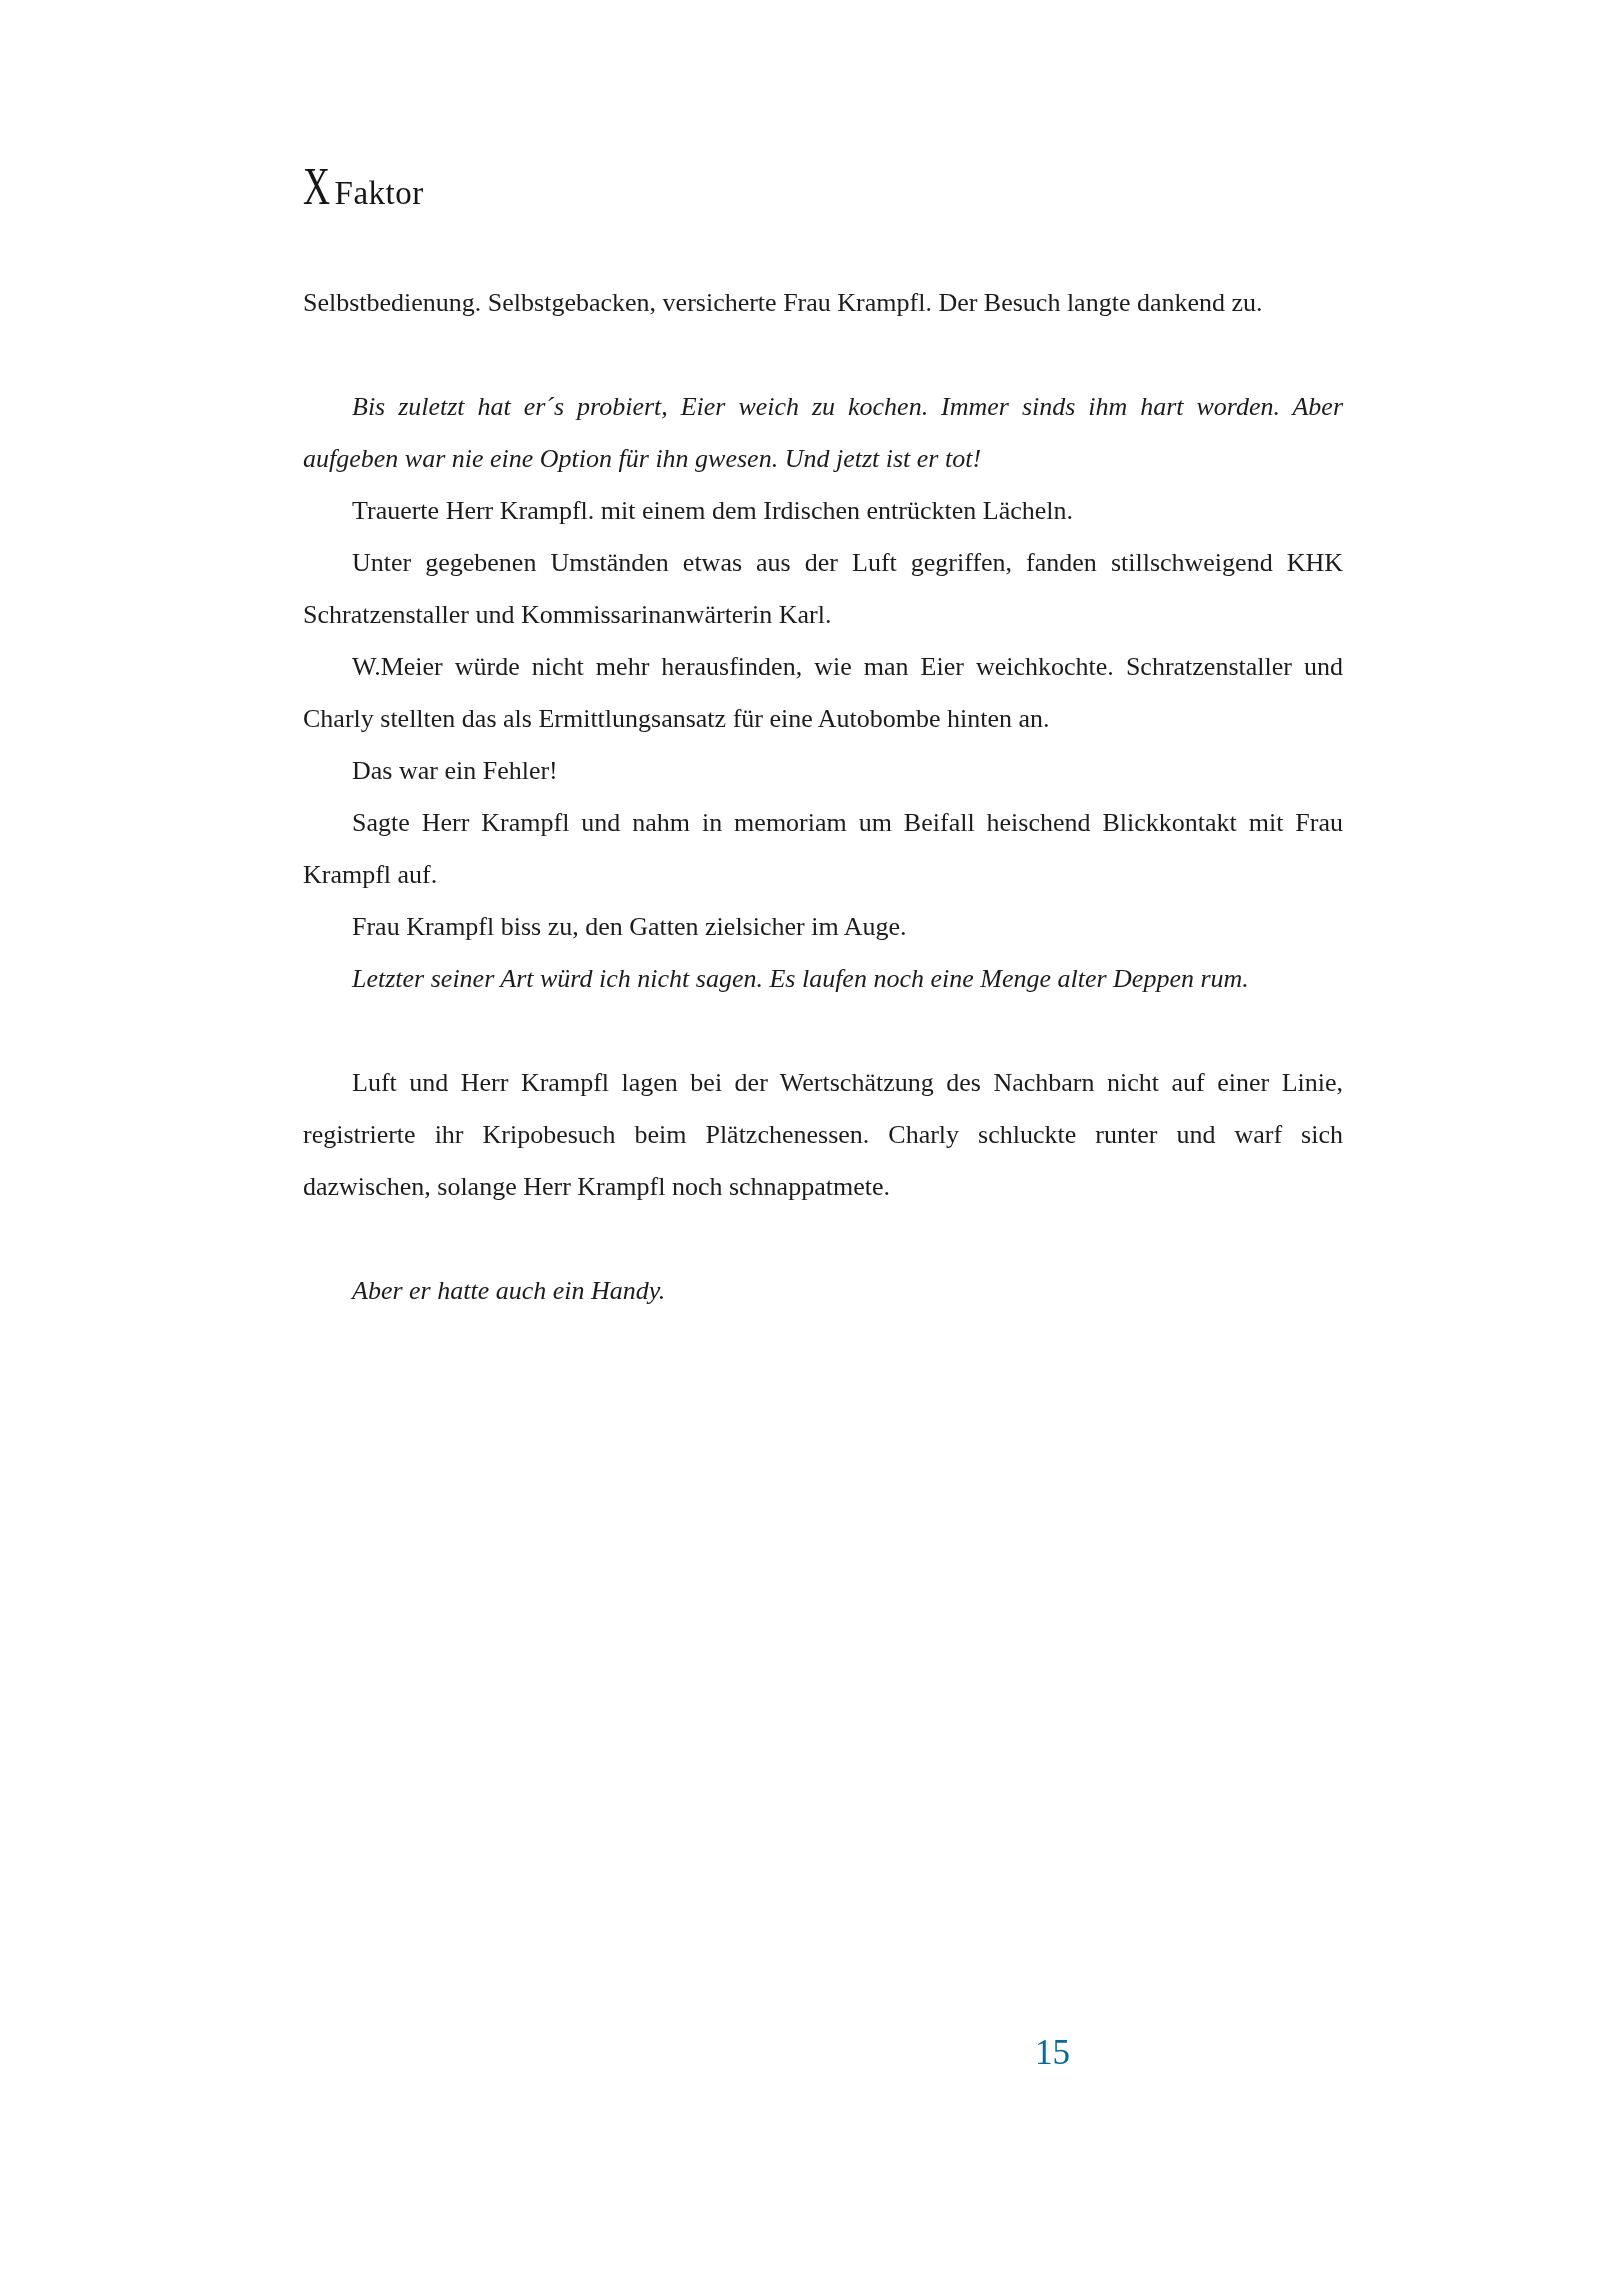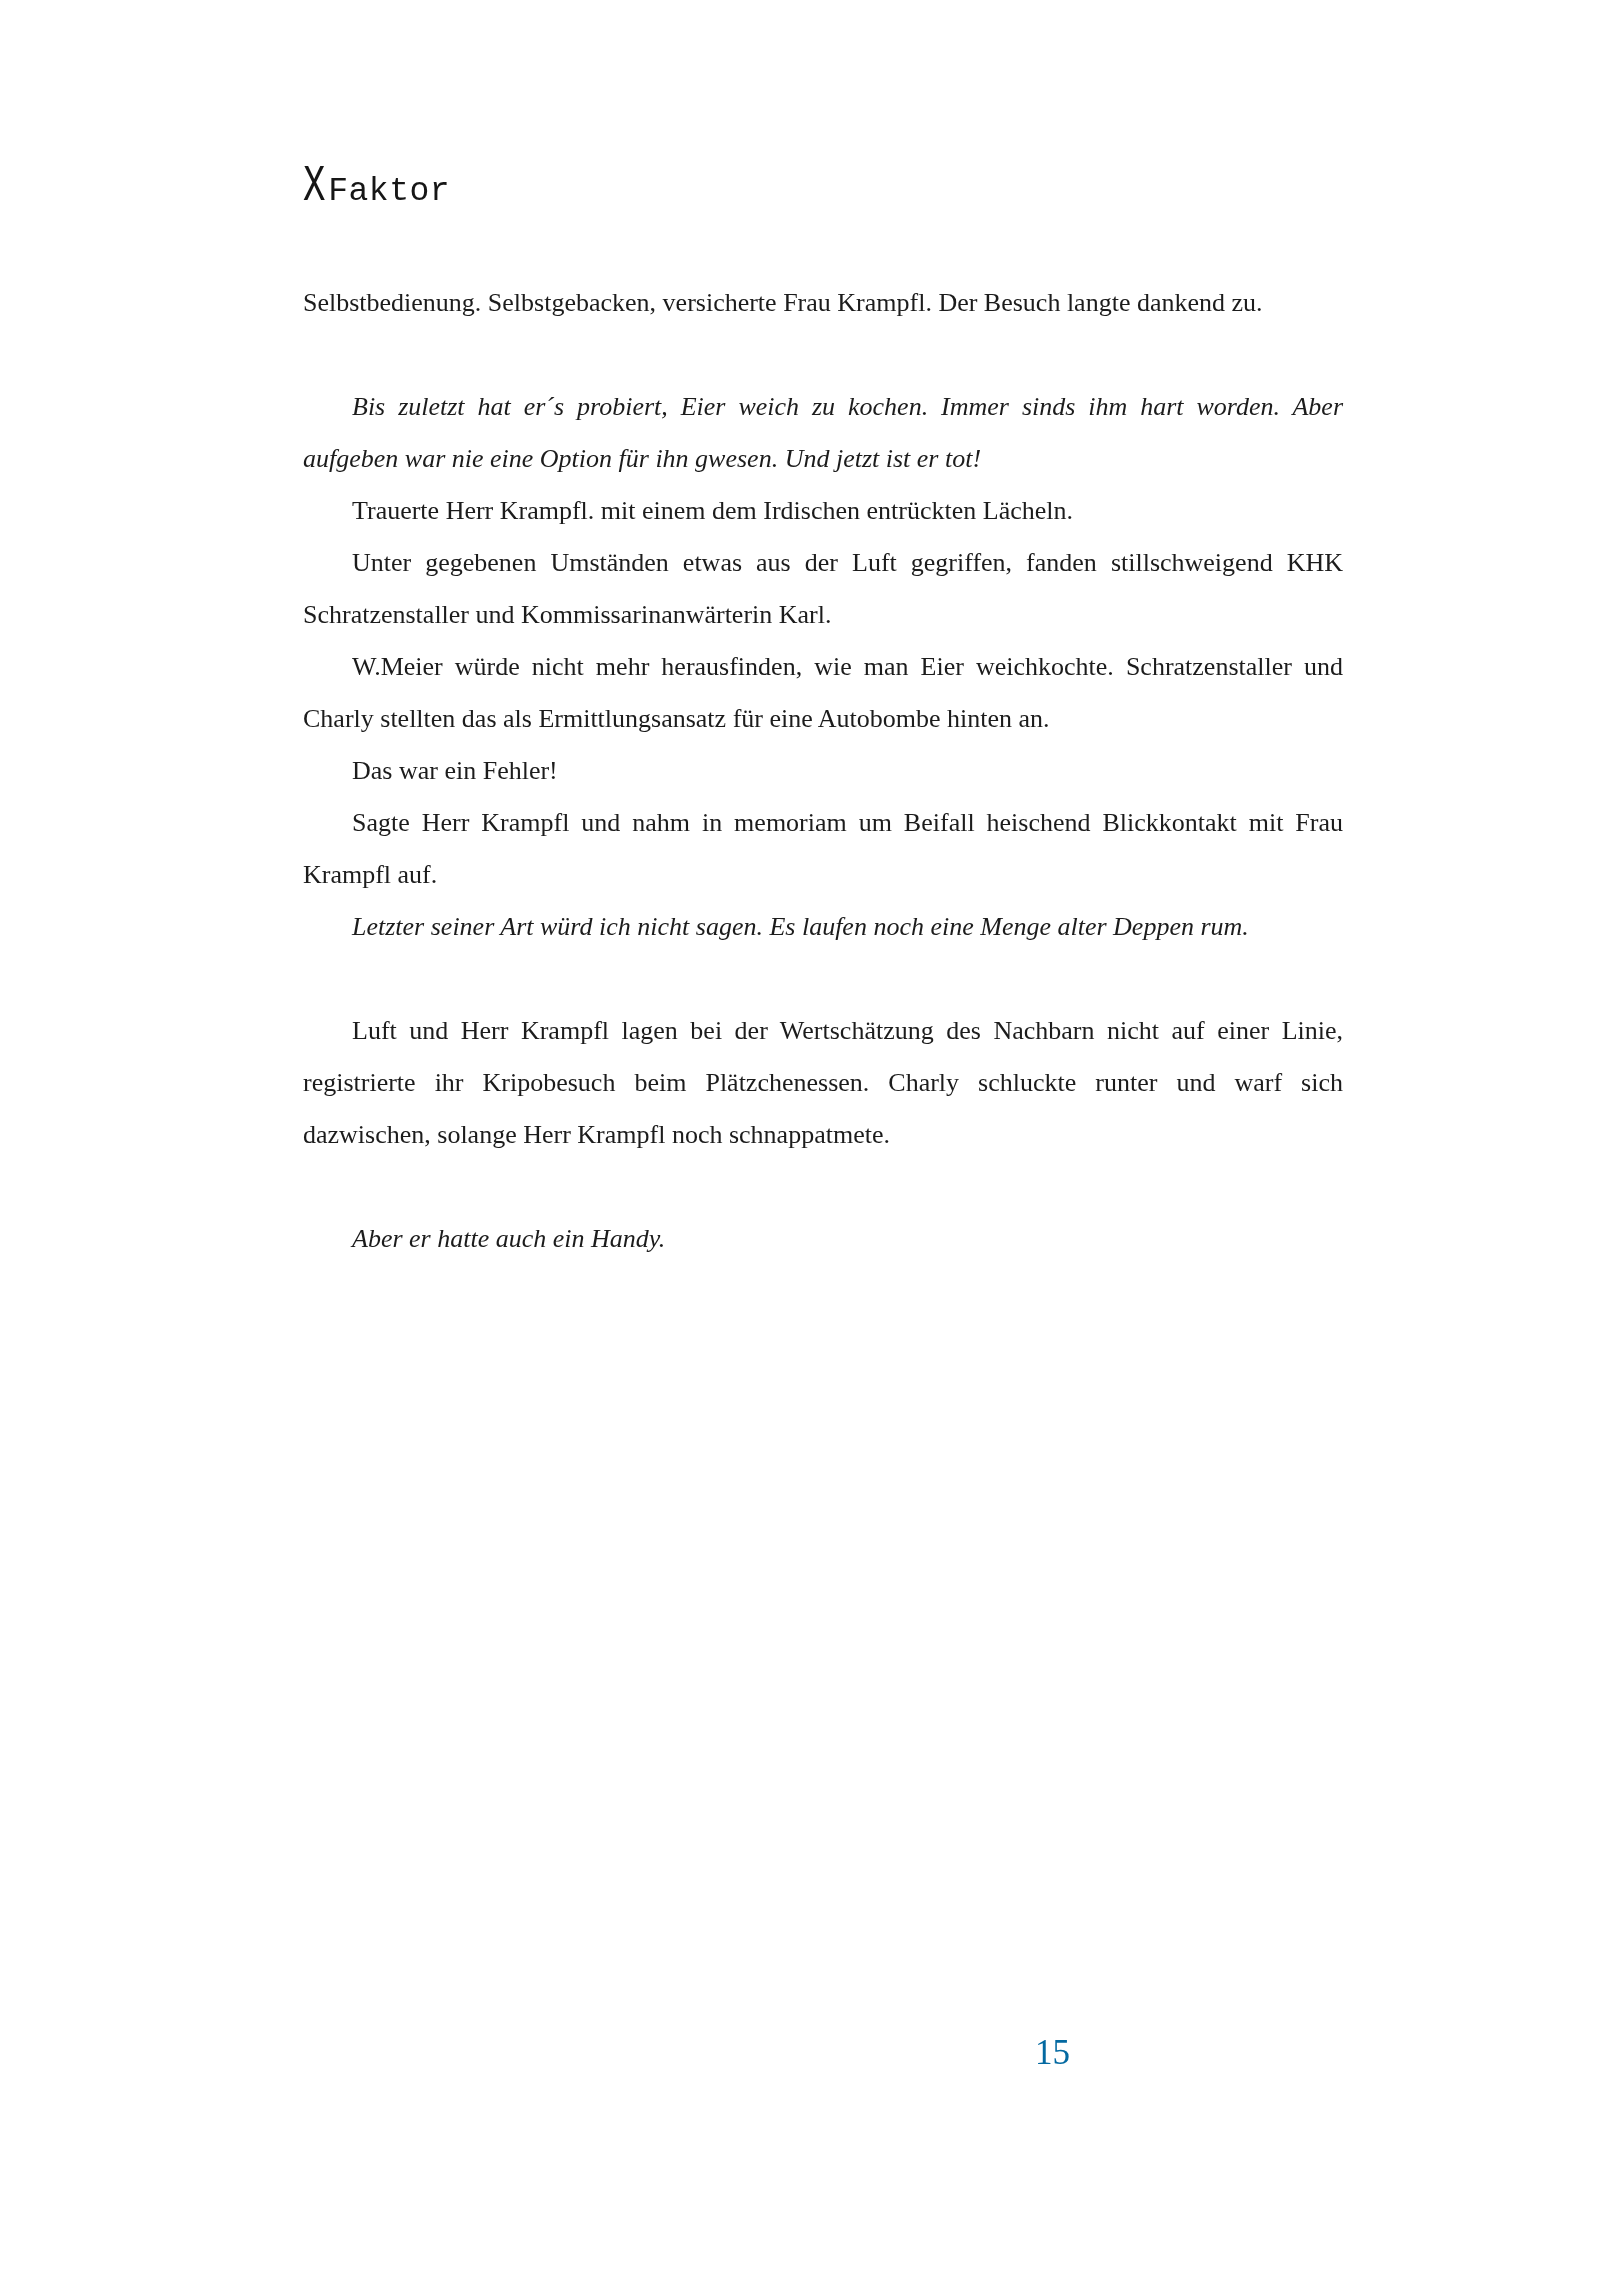--- a/index.html
+++ b/index.html
@@ -13,21 +13,21 @@
     height: 2295px;
     background: #ffffff;
     color: #1c1c1c;
     font-family: "Liberation Serif", serif;
     overflow: hidden;
   }
   .page-header {
     position: absolute;
     left: 303px;
     top: 170px;
-    font-family: Liberation Mono, monospace;
+    font-family: Liberation Serif, serif;
     font-size: 33px;
     letter-spacing: 0.5px;
     color: #161616;
     white-space: nowrap;
   }
   .logo-x {
     display: inline-block;
     font-size: 52px;
     line-height: 33px;
     font-weight: 400;
@@ -83,20 +83,21 @@
   </div>
 
   <div class="body-text" id="body-text">
       <p class="">Selbstbedienung. Selbstgebacken, versicherte Frau Krampfl. Der Besuch langte dankend zu.</p>
       <p class="italic indent space-before">Bis zuletzt hat er´s probiert, Eier weich zu kochen. Immer sinds ihm hart worden. Aber aufgeben war nie eine Option für ihn gwesen. Und jetzt ist er tot!</p>
       <p class="indent">Trauerte Herr Krampfl. mit einem dem Irdischen entrückten Lächeln.</p>
       <p class="indent">Unter gegebenen Umständen etwas aus der Luft gegriffen, fanden stillschweigend KHK Schratzenstaller und Kommissarinanwärterin Karl.</p>
       <p class="indent">W.Meier würde nicht mehr herausfinden, wie man Eier weichkochte. Schratzenstaller und Charly stellten das als Ermittlungsansatz für eine Autobombe hinten an.</p>
       <p class="indent">Das war ein Fehler!</p>
       <p class="indent">Sagte Herr Krampfl und nahm in memoriam um Beifall heischend Blickkontakt mit Frau Krampfl auf.</p>
+      <p class="indent">Frau Krampfl biss zu, den Gatten zielsicher im Auge.</p>
       <p class="italic indent">Letzter seiner Art würd ich nicht sagen. Es laufen noch eine Menge alter Deppen rum.</p>
       <p class="indent space-before">Luft und Herr Krampfl lagen bei der Wertschätzung des Nachbarn nicht auf einer Linie, registrierte ihr Kripobesuch beim Plätzchenessen. Charly schluckte runter und warf sich dazwischen, solange Herr Krampfl noch schnappatmete.</p>
       <p class="italic indent space-before">Aber er hatte auch ein Handy.</p>
     </div>
 
   <div class="page-footer">
     <span>15</span>
   </div>
 
 </div>

